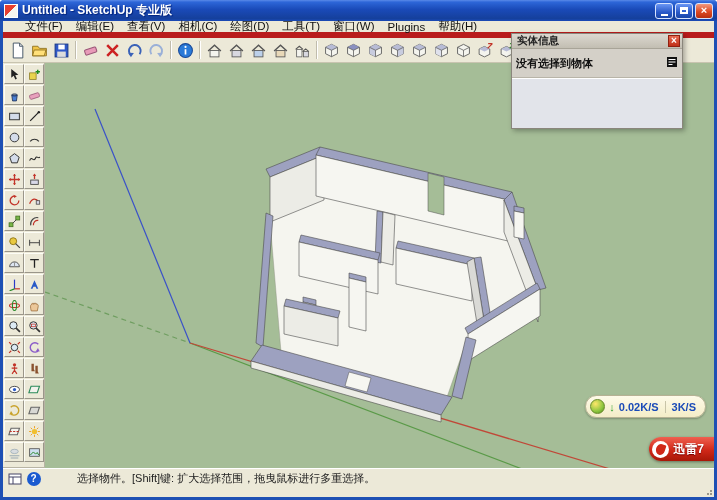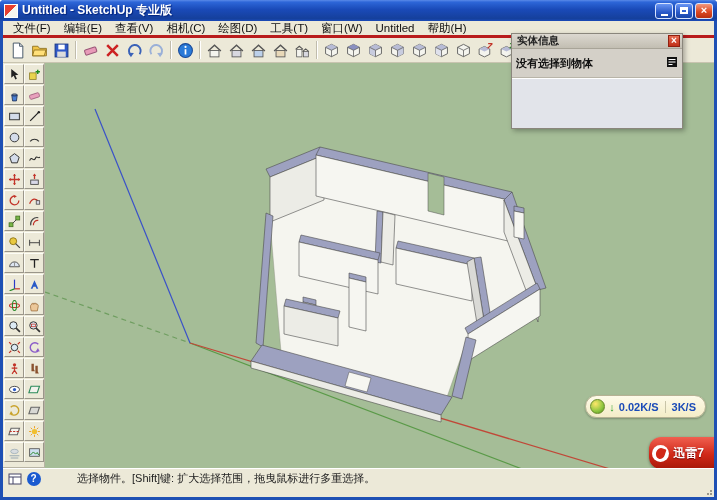--- a/index.html
+++ b/index.html
@@ -23,22 +23,22 @@
     font-weight:bold; line-height:1; }
   .wbtn.min, .wbtn.max { background:linear-gradient(180deg,#6a96f4,#2858c8 60%,#1a46a8); }
   .wbtn.close { background:linear-gradient(180deg,#f29a80,#dd4a24 55%,#b83010); }
   .glyph-min { width:7px; height:2px; background:#fff; margin-top:8px; }
   .glyph-max { width:8px; height:7px; border:2px solid #fff; border-top-width:3px; }
 
   
   .app-body { flex:1; margin:0 3px 3px 3px; background:#ece9d8;
     display:flex; flex-direction:column; min-height:0; }
 
-  .menubar { height:17px; display:flex; align-items:center; padding-left:4px; gap:1px;
-    background:#ece9d8; border-bottom:3px solid #b91c1c; }
+  .menubar { height:17px; display:flex; align-items:center; padding-left:16px; gap:1px;
+    background:#ece9d8; border-bottom:6px solid #b91c1c; }
   .menu-item { padding:1px 6px; font-size:11.5px; color:#111; cursor:default; }
 
   .toolbar { height:25px; display:flex; align-items:center; padding-left:3px;
     background:#ece9d8; border-bottom:1px solid #c8c4b0; }
   .tbtn { width:22px; height:22px; display:flex; align-items:center; justify-content:center;
     border:1px solid transparent; }
   .tbtn svg { width:17px; height:17px; }
   .tsep { width:7px; height:20px; position:relative; }
   .tsep::after { content:""; position:absolute; left:3px; top:1px; bottom:1px; width:1px;
     background:#c0bcac; box-shadow:1px 0 0 #fff; }
@@ -62,21 +62,21 @@
     align-items:center; gap:4px; padding:0 9px 0 4px;
     background:linear-gradient(180deg,#fdfae8,#f4edc8); border:1px solid #b6b294;
     border-radius:12px; box-shadow:0 1px 2px rgba(0,0,0,.25); font-size:11px; }
   .net-orb { width:15px; height:15px; border-radius:50%;
     background:radial-gradient(circle at 35% 30%,#ffe66a,#8ec63f 60%,#4e8a1e); border:1px solid #6a8a2a; }
   .net-down-arrow { color:#2f9e2f; font-weight:bold; }
   .net-val { color:#1a4ab8; font-weight:bold; }
   .net-div { width:1px; height:12px; background:#c8c4a8; margin:0 2px; }
 
   
-  .thunder { position:absolute; right:0; top:374px; height:32px; display:flex; align-items:center;
+  .thunder { position:absolute; right:0; top:374px; height:24px; display:flex; align-items:center;
     gap:4px; padding:0 10px 0 3px; border-radius:12px 0 0 12px;
     background:linear-gradient(180deg,#f06050,#d02818 55%,#a81808);
     box-shadow:0 1px 3px rgba(0,0,0,.4); }
   .thunder-orb { width:17px; height:17px; border-radius:50%; background:#fff; position:relative; }
   .thunder-orb::after { content:""; position:absolute; left:4px; top:3px; width:9px; height:11px;
     background:#d02818; border-radius:60% 10% 60% 60%; transform:rotate(18deg); }
   .thunder-label { color:#fff; font-weight:bold; font-size:12px; text-shadow:0 1px 1px #700; }
 
   
   .statusbar { height:20px; display:flex; align-items:center; gap:4px; padding:0 6px 0 4px;
@@ -131,21 +131,21 @@
   <div class="app-body">
 
     <div class="menubar">
       <span class="menu-item">文件(F)</span>
       <span class="menu-item">编辑(E)</span>
       <span class="menu-item">查看(V)</span>
       <span class="menu-item">相机(C)</span>
       <span class="menu-item">绘图(D)</span>
       <span class="menu-item">工具(T)</span>
       <span class="menu-item">窗口(W)</span>
-      <span class="menu-item">Untitled</span>
+      <span class="menu-item">Plugins</span>
       <span class="menu-item">帮助(H)</span>
     </div>
 
     <div class="toolbar">
       <div class="tbtn">
           <svg viewBox="0 0 16 16">
             <path d="M4 1h6l3 3v11H4Z" fill="#fff" stroke="#456" stroke-width=".9"></path>
             <path d="M10 1v3h3" fill="none" stroke="#456" stroke-width=".9"></path>
           </svg>
         </div>

